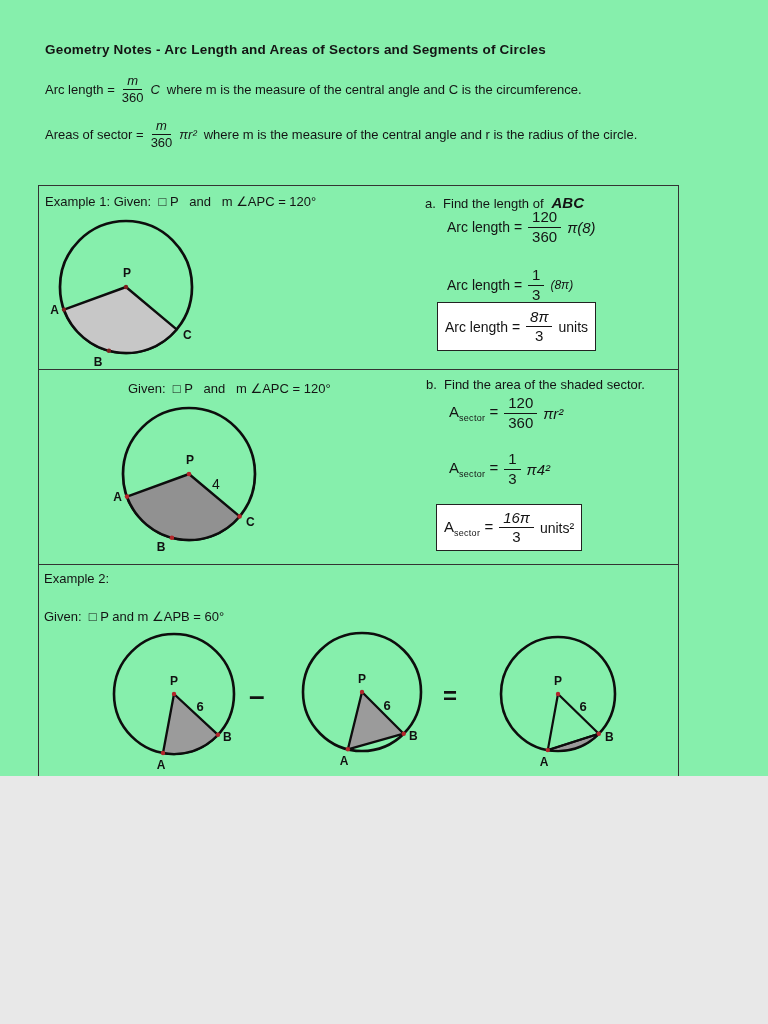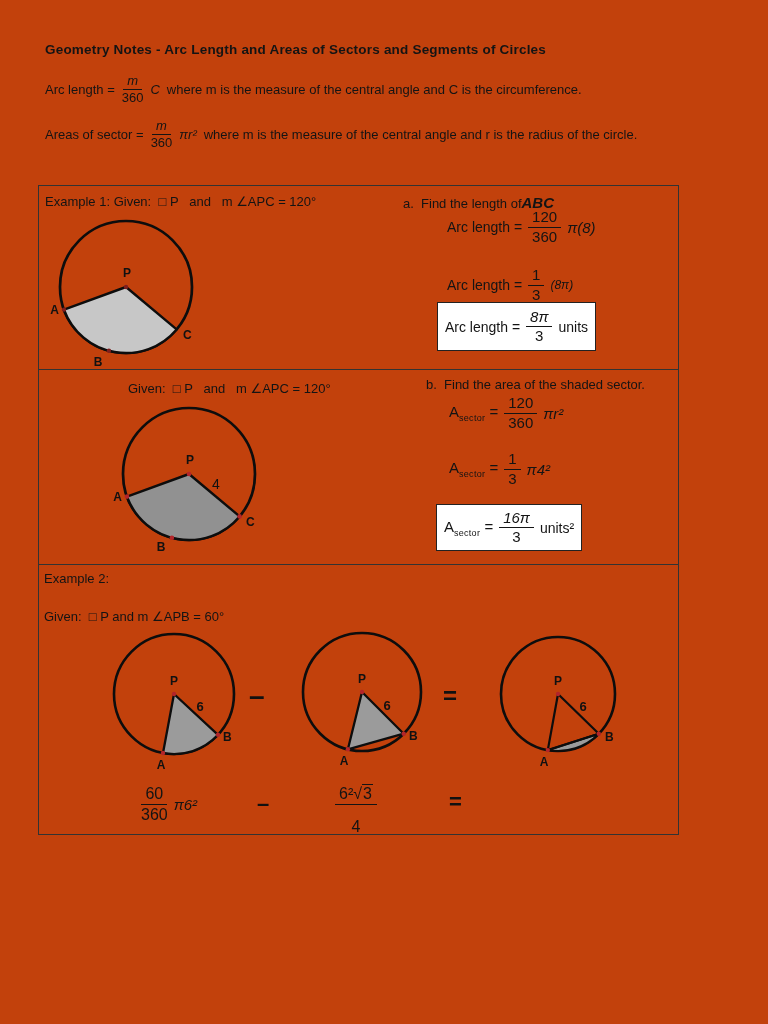--- a/index.html
+++ b/index.html
@@ -1,17 +1,17 @@
 <!DOCTYPE html>
 <html><head>
 <meta charset="utf-8">
 <style>
   html,body { margin:0; padding:0; background:#e8e8e8; }
   .page {
-    position:relative; width:768px; height:1024px; background:#c2410c;
+    position:relative; width:768px; height:776px; background:#86efac;
     font-family:"Liberation Sans", sans-serif; color:#141414; overflow:hidden;
   }
   .t { white-space:pre; }
   .title { position:absolute; left:45px; top:42px; font-size:13.5px; font-weight:bold; letter-spacing:0.2px; }
 
   .formula-row { position:absolute; display:flex; align-items:center; gap:7px; font-size:13px; }
   .frac { display:inline-flex; flex-direction:column; align-items:center; line-height:1.1; }
   .frac .num { border-bottom:1.3px solid #141414; padding:0 4px 1px; }
   .frac .den { padding-top:1px; }
   .mi { font-style:italic; }
@@ -73,21 +73,21 @@
       <path d="M 83 76 L 21 98.6 A 66 66 0 0 0 133.6 118.4 Z" fill="#c7c7c7" stroke="#0d0d0d" stroke-width="2.4" stroke-linejoin="round"></path>
       <circle cx="83" cy="76" r="2.2" fill="#7e1f1f"></circle>
       <circle cx="21" cy="98.6" r="2.2" fill="#7e1f1f"></circle>
       <circle cx="65.9" cy="139.7" r="2.2" fill="#7e1f1f"></circle>
       <text x="84" y="66" text-anchor="middle">P</text>
       <text x="16" y="103" text-anchor="end">A</text>
       <text x="55" y="155" text-anchor="middle">B</text>
       <text x="140" y="128" text-anchor="start">C</text>
     </svg>
 
-    <div class="hd" style="left:364px; top:8px; display:flex; align-items:baseline;">
+    <div class="hd" style="left:386px; top:8px; display:flex; gap:8px; align-items:baseline;">
       <span class="t">a.  Find the length of</span>
       <span class="mi" style="font-size:15px; font-weight:bold;">ABC</span>
     </div>
 
     <div class="eq" style="left:408px; top:23px;">
       <span class="t">Arc length =</span>
       <span class="frac">
         <span class="num">120</span>
         <span class="den">360</span>
       </span>

